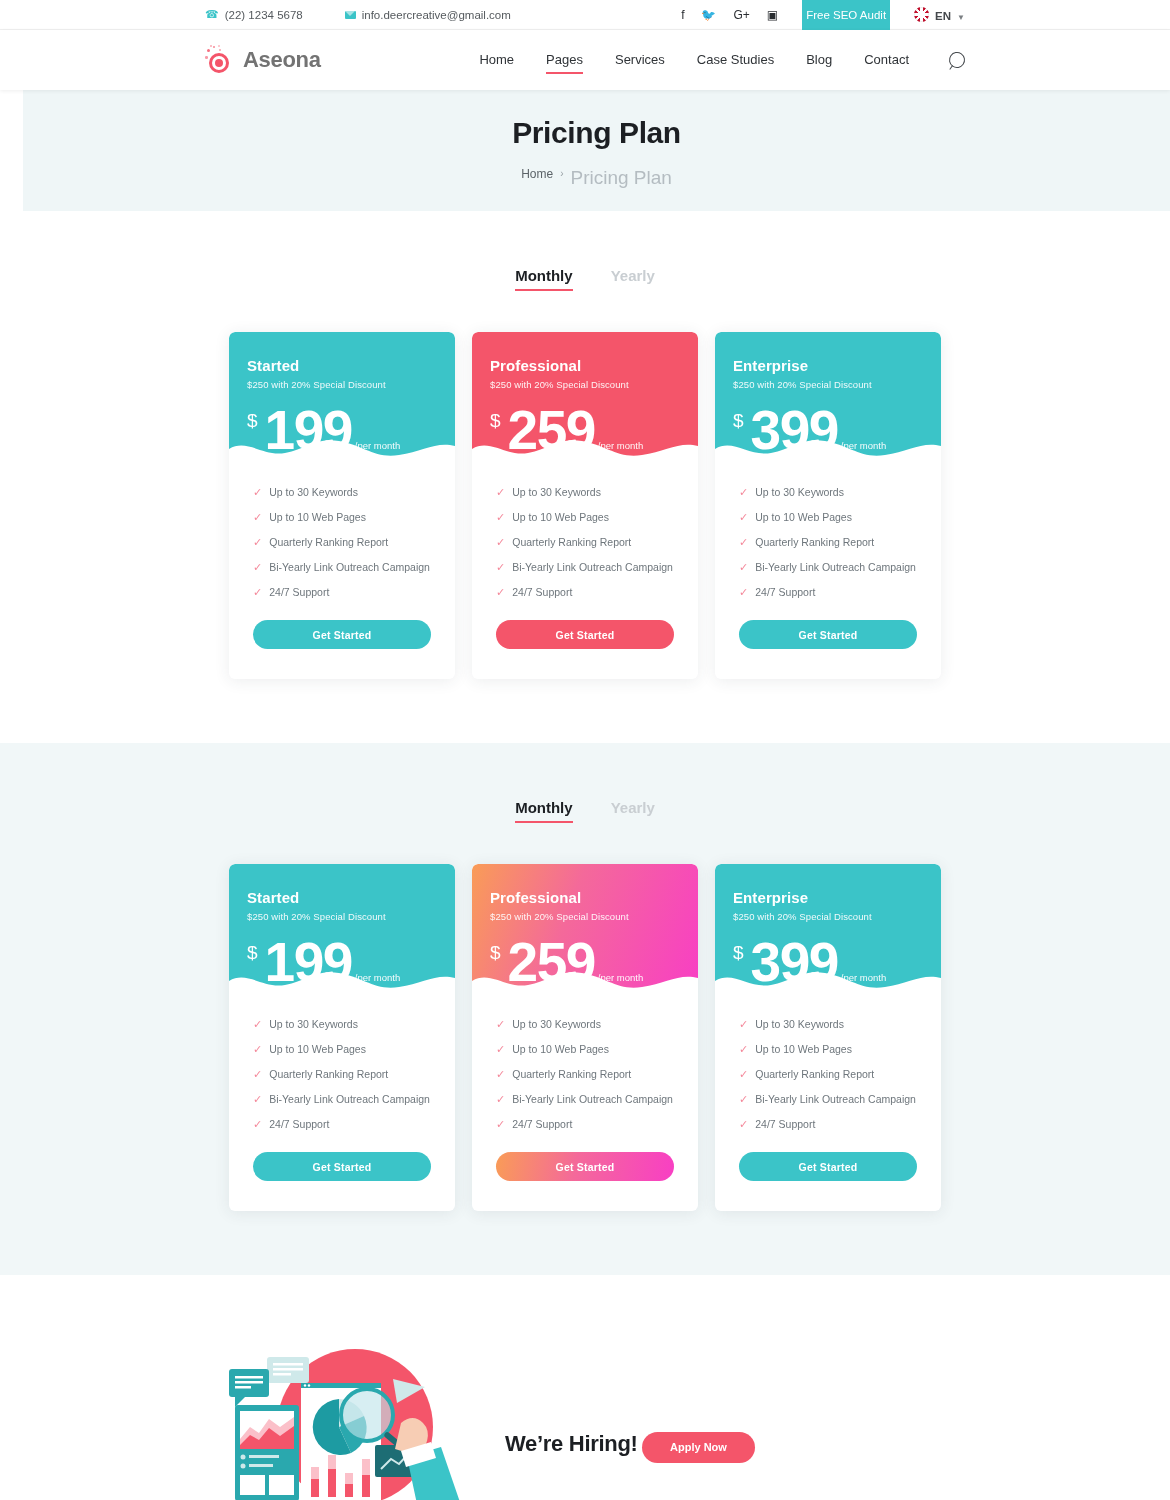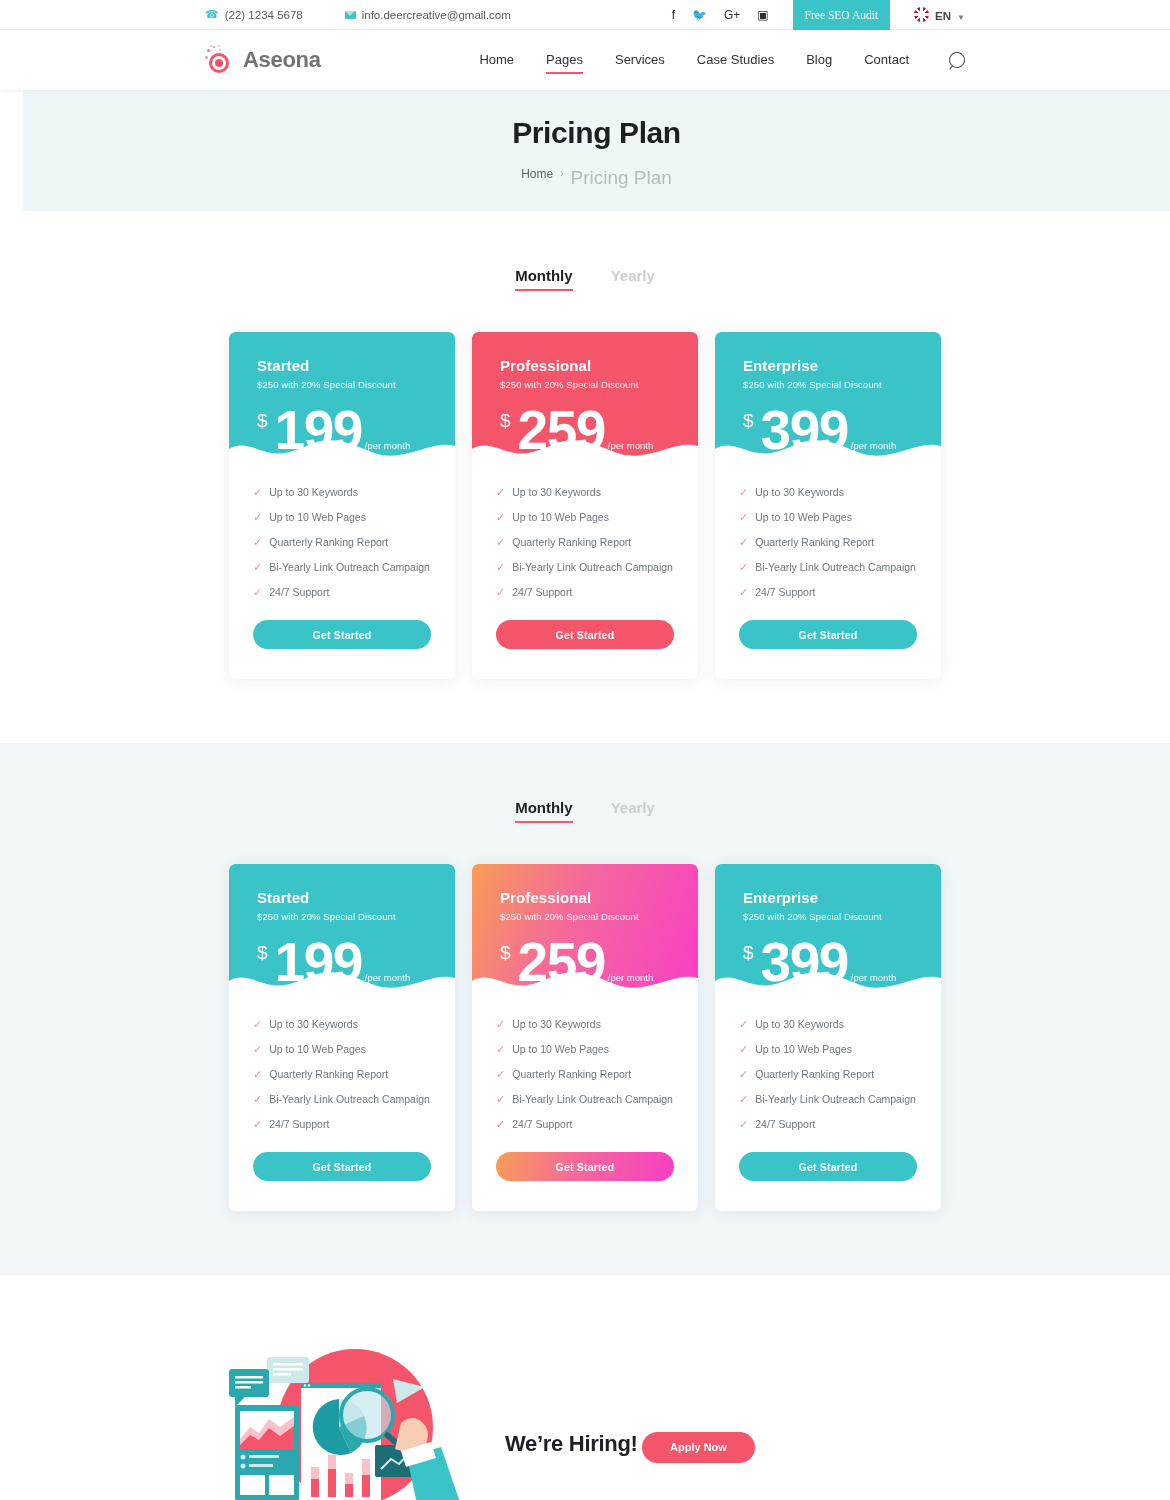--- a/index.html
+++ b/index.html
@@ -33,28 +33,28 @@
   .tb-phone-ic { color: #3bc4c8; font-size: 11px; }
   .tb-mail-ic { width: 11px; height: 8px; background: #3bc4c8; border-radius: 1px; position: relative; display:inline-block;}
   .tb-mail-ic:after{content:"";position:absolute;top:0;left:0;width:0;height:0;border-left:5.5px solid transparent;border-right:5.5px solid transparent;border-top:5px solid #fff;opacity:.55;}
   .tb-spacer { flex: 1; }
   .socials { display: flex; align-items: center; gap: 17px; margin-right: 24px; }
   .socials span { color: #2a2d31; font-size: 12px; line-height: 1; cursor: pointer; }
   .seo-btn {
     background: #3bc4c8;
     color: #fff;
     font-size: 11.5px;
-    padding: 0 12px;
+    padding: 0 4px;
     height: 30px;
     display: flex;
     align-items: center;
     justify-content: center;
     border: none;
     cursor: pointer;
-    font-family: Liberation Serif, serif;
+    font-family: Liberation Sans, sans-serif;
   }
   .lang { display: flex; align-items: flex-end; gap: 6px; margin-left: 24px; cursor: pointer; font-weight: bold; }
   .flag {
     width: 15px; height: 15px; border-radius: 50%;
     background:
       linear-gradient(90deg, transparent 40%, #fff 40%, #fff 60%, transparent 60%),
       linear-gradient(0deg, transparent 40%, #fff 40%, #fff 60%, transparent 60%),
       linear-gradient(45deg, transparent 44%, #fff 44%, #fff 56%, transparent 56%),
       linear-gradient(-45deg, transparent 44%, #fff 44%, #fff 56%, transparent 56%),
       #c8102e;
@@ -158,21 +158,21 @@
   .cards {
     width: 712px; margin: 0 auto;
     display: flex; justify-content: space-between;
   }
   .card {
     width: 226px; background: #fff; border-radius: 6px;
     box-shadow: 0 2px 16px rgba(40,60,70,.09);
     overflow: hidden; position: relative;
   }
   .card-head {
-    position: relative; padding: 25px 28px 0; height: 128px;
+    position: relative; padding: 25px 18px 0; height: 128px;
     color: #fff; border-radius: 6px 6px 0 0;
   }
   .head-teal { background: #3bc4c8; }
   .head-pink { background: #f4556a; }
   .head-grad { background: linear-gradient(110deg, #f99c57 0%, #f4699a 42%, #f83fc4 100%); }
 
   .wave { position: absolute; left: 0; right: 0; bottom: -1px; width: 100%; display:block; }
 
   .plan-name { font-size: 15px; font-weight: bold; letter-spacing: .1px; }
   .plan-sub { font-size: 9.5px; margin-top: 5px; opacity: .92; letter-spacing: .1px; }

